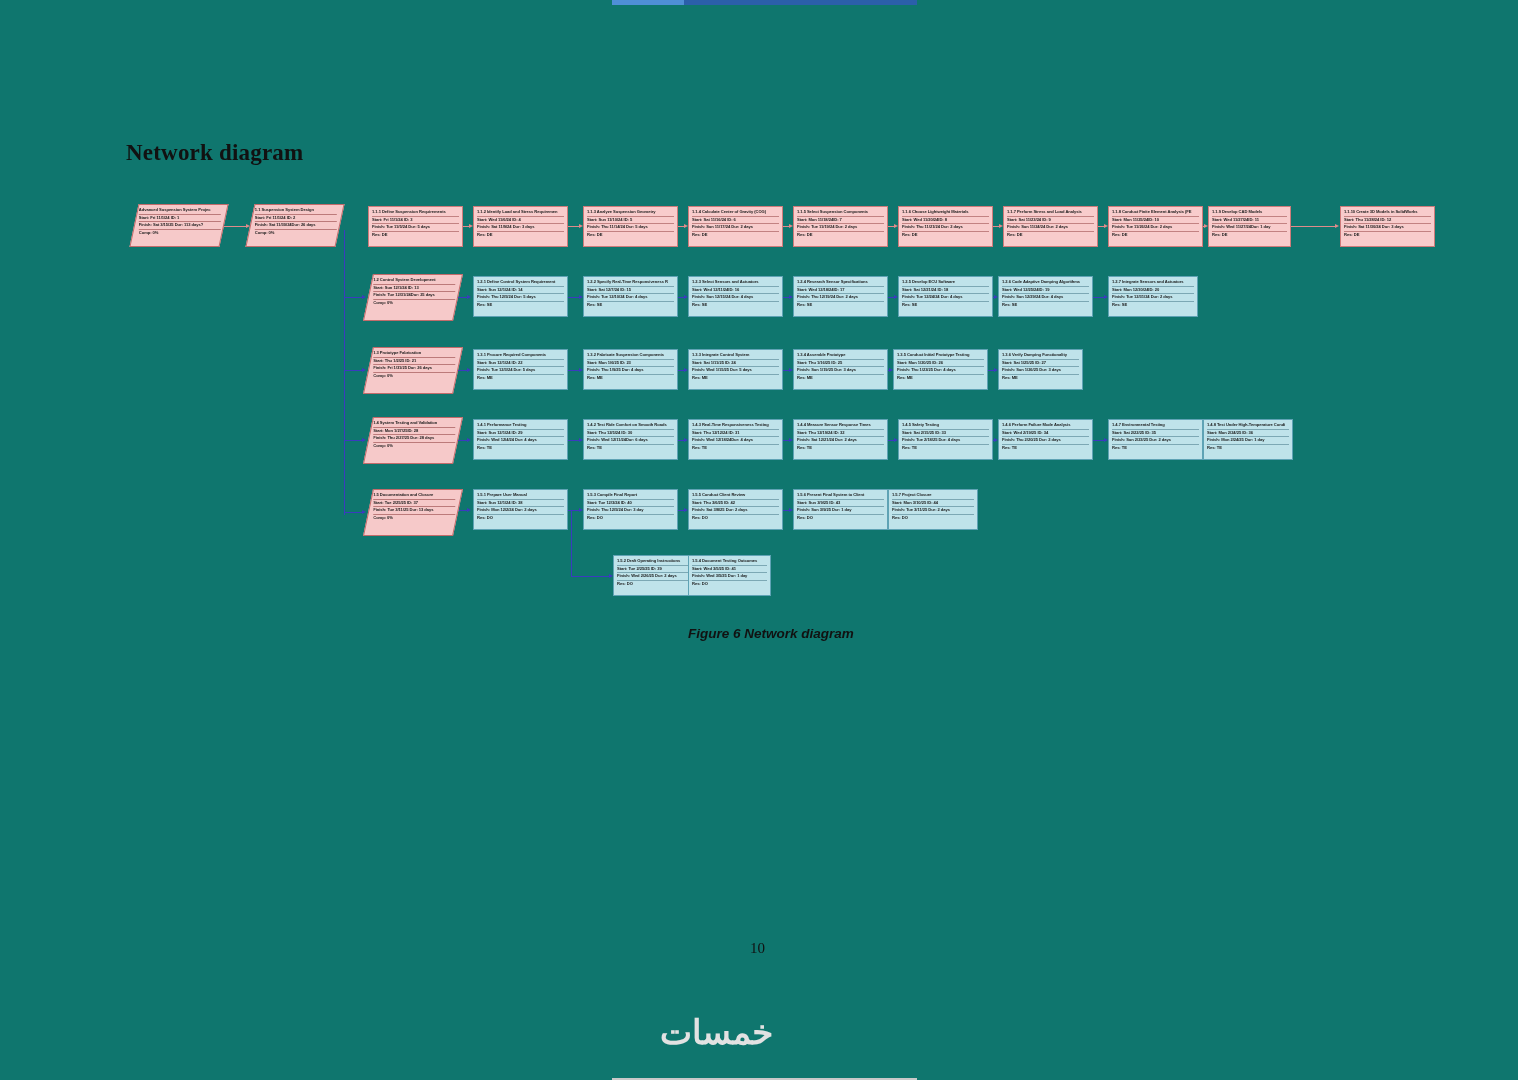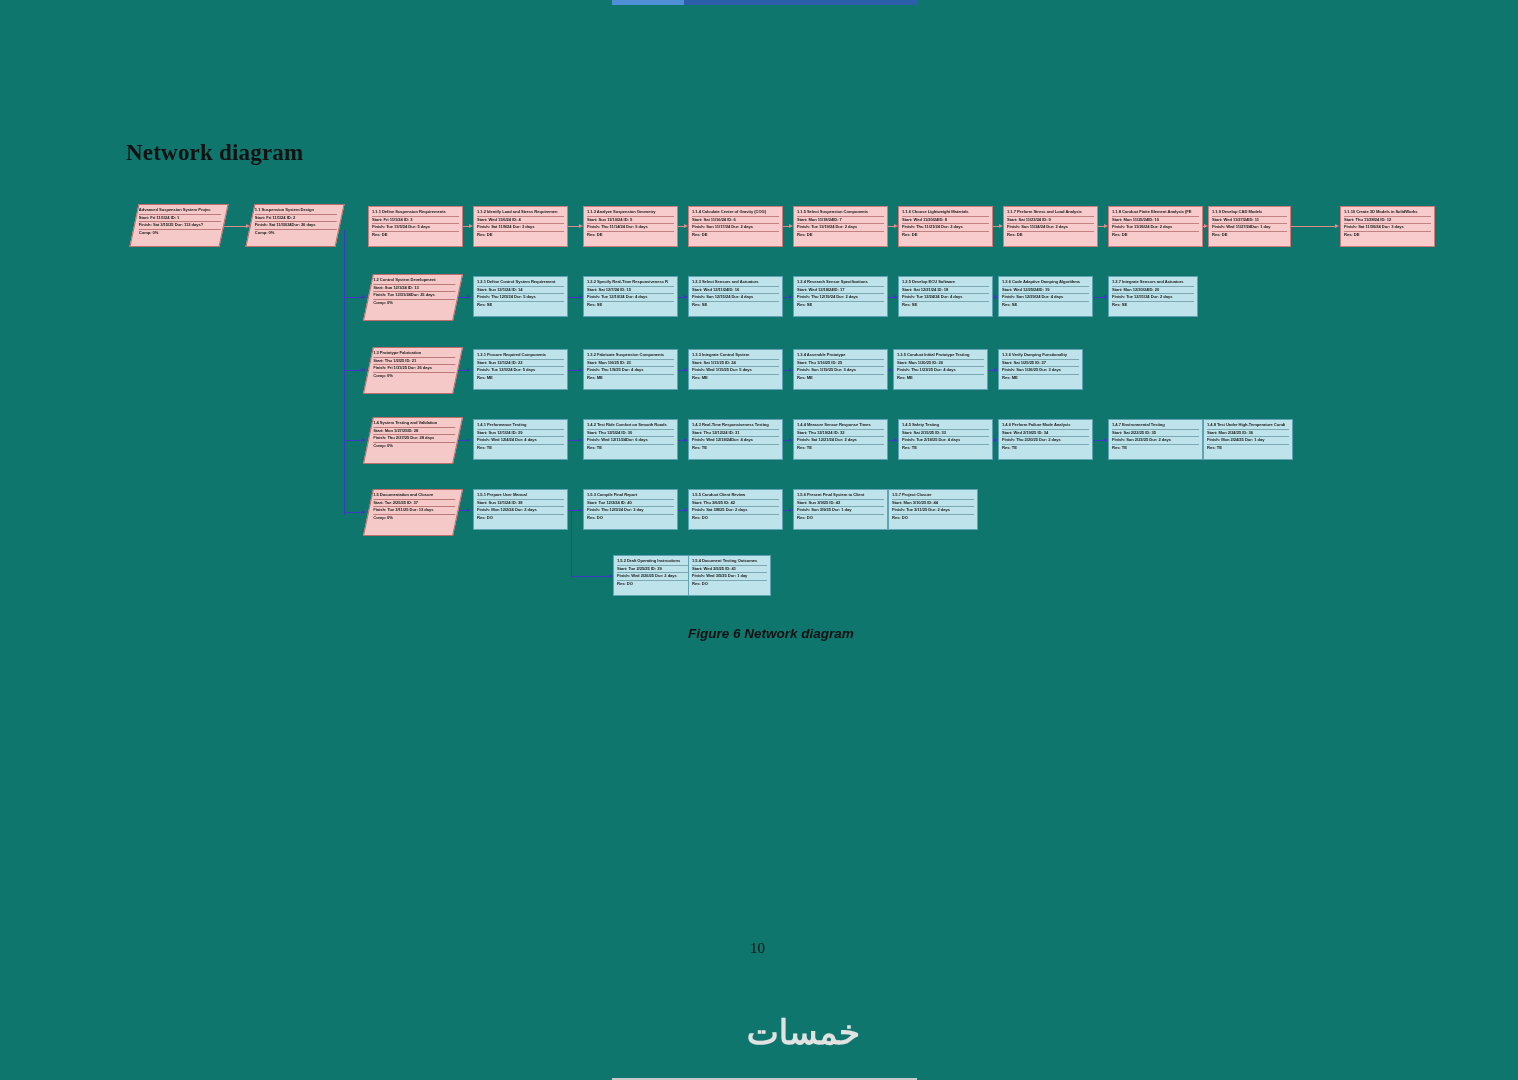--- a/index.html
+++ b/index.html
@@ -147,21 +147,21 @@
     top: 940px;
     font-family: "Liberation Serif", serif;
     font-size: 15px;
     color: #111;
   }
   .watermark {
     position: absolute;
     left: 660px;
     top: 1012px;
     width: 200px;
-    text-align: right;
+    text-align: left;
     font-size: 34px;
     font-weight: bold;
     color: #e2e2e2;
     direction: rtl;
     letter-spacing: 2px;
     user-select: none;
   }
   .bottom-rule {
     position: absolute;
     left: 612px;

